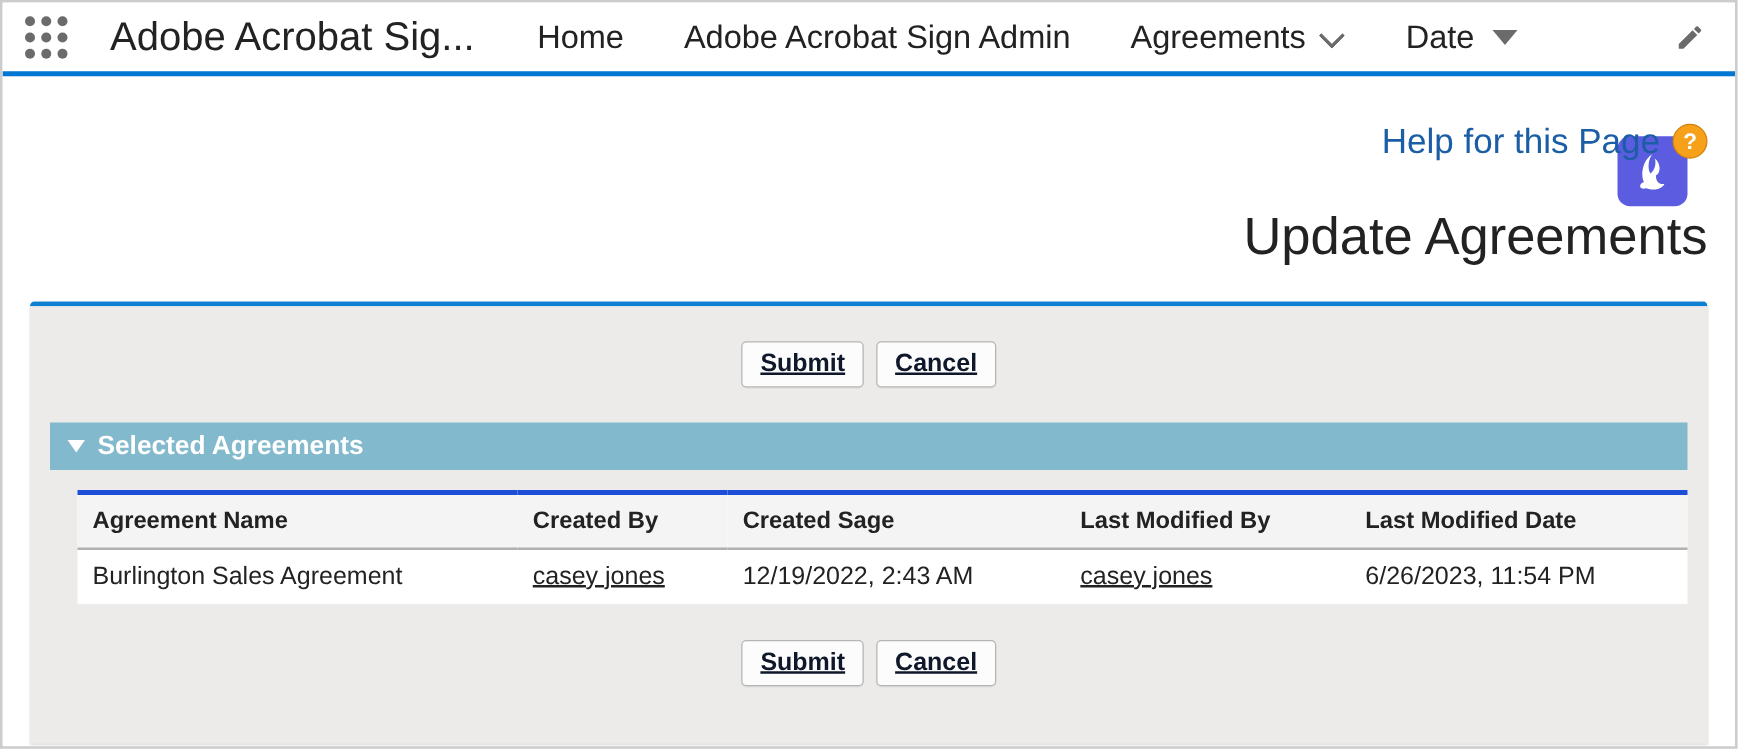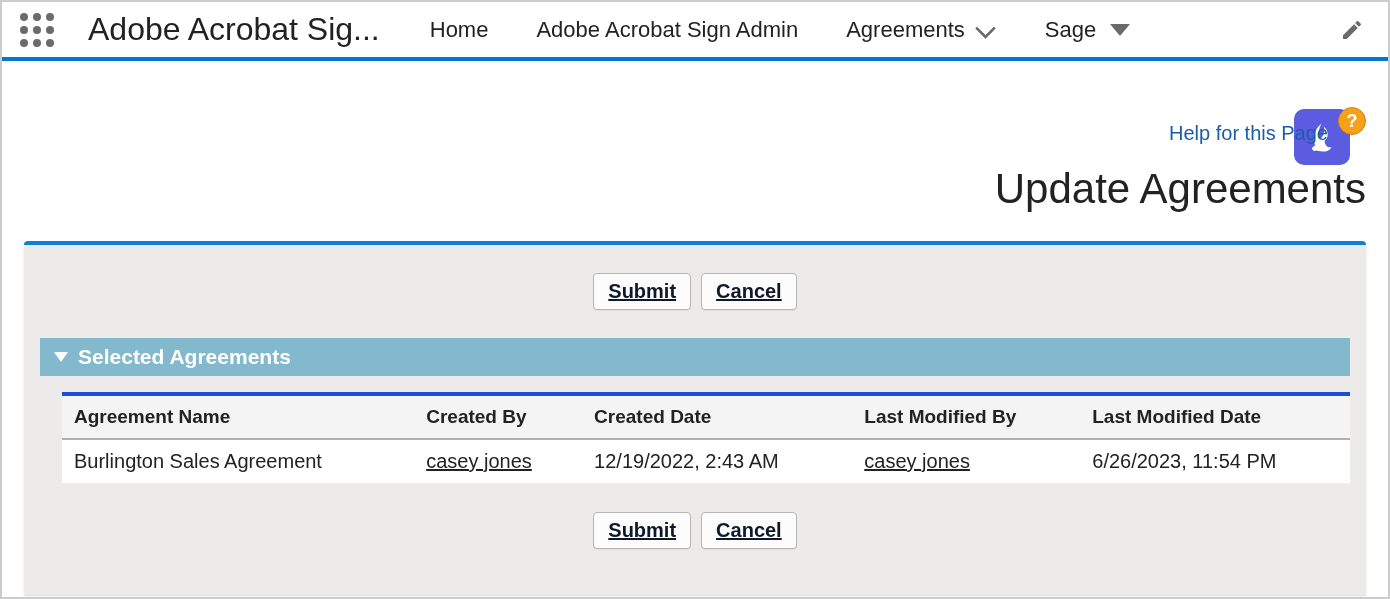--- a/index.html
+++ b/index.html
@@ -37,21 +37,21 @@
     .app-title {
       font-size: 32px;
       color: #222;
       white-space: nowrap;
       margin-right: 50px;
     }
     .nav-items {
       display: flex;
       align-items: center;
       gap: 48px;
-      font-size: 22px;
+      font-size: 26px;
       color: #222;
       flex: 1;
     }
     .nav-item {
       display: flex;
       align-items: center;
       gap: 10px;
       cursor: pointer;
     }
     .down-chev {
@@ -110,24 +110,23 @@
     .help-link-wrap {
       position: absolute;
       right: 0;
       top: -12px;
       display: flex;
       align-items: center;
       gap: 10px;
     }
     .help-link {
       color: #1b5ea5;
-      font-size: 20px;
+      font-size: 28px;
       text-decoration: none;
       cursor: pointer;
-      margin-top: 25px;
     }
     .help-badge {
       width: 28px; height: 28px;
       background: #f7a11a;
       border-radius: 50%;
       display: flex;
       align-items: center;
       justify-content: center;
       color: #fff;
       font-weight: bold;
@@ -231,21 +230,21 @@
         <span>Home</span>
       </div>
     <div class="nav-item">
         <span>Adobe Acrobat Sign Admin</span>
       </div>
     <div class="nav-item">
       <span>Agreements</span>
       <span class="down-chev"></span>
     </div>
     <div class="nav-item">
-      <span>Sage</span>
+      <span>Date</span>
       <span class="down-tri"></span>
     </div>
   </div>
   <svg class="pencil" viewBox="0 0 24 24">
     <path d="M3 17.25V21h3.75L17.81 9.94l-3.75-3.75L3 17.25zM20.71 7.04a1 1 0 0 0 0-1.41l-2.34-2.34a1 1 0 0 0-1.41 0l-1.83 1.83 3.75 3.75 1.83-1.83z" fill="#6b6b6b"></path>
   </svg>
 </div>
 
 <div class="content">
   <div class="page-head">
@@ -271,21 +270,21 @@
       <span class="tri"></span>
       <span>Selected Agreements</span>
     </div>
 
     <div class="table-wrap">
       <table>
         <thead>
           <tr>
             <th>Agreement Name</th>
             <th>Created By</th>
-            <th>Created Date</th>
+            <th>Created Sage</th>
             <th>Last Modified By</th>
             <th>Last Modified Date</th>
           </tr>
         </thead>
         <tbody id="tbody">
             <tr>
               <td>Burlington Sales Agreement</td>
               <td><span class="user-link">casey jones</span></td>
               <td>12/19/2022, 2:43 AM</td>
               <td><span class="user-link">casey jones</span></td>

